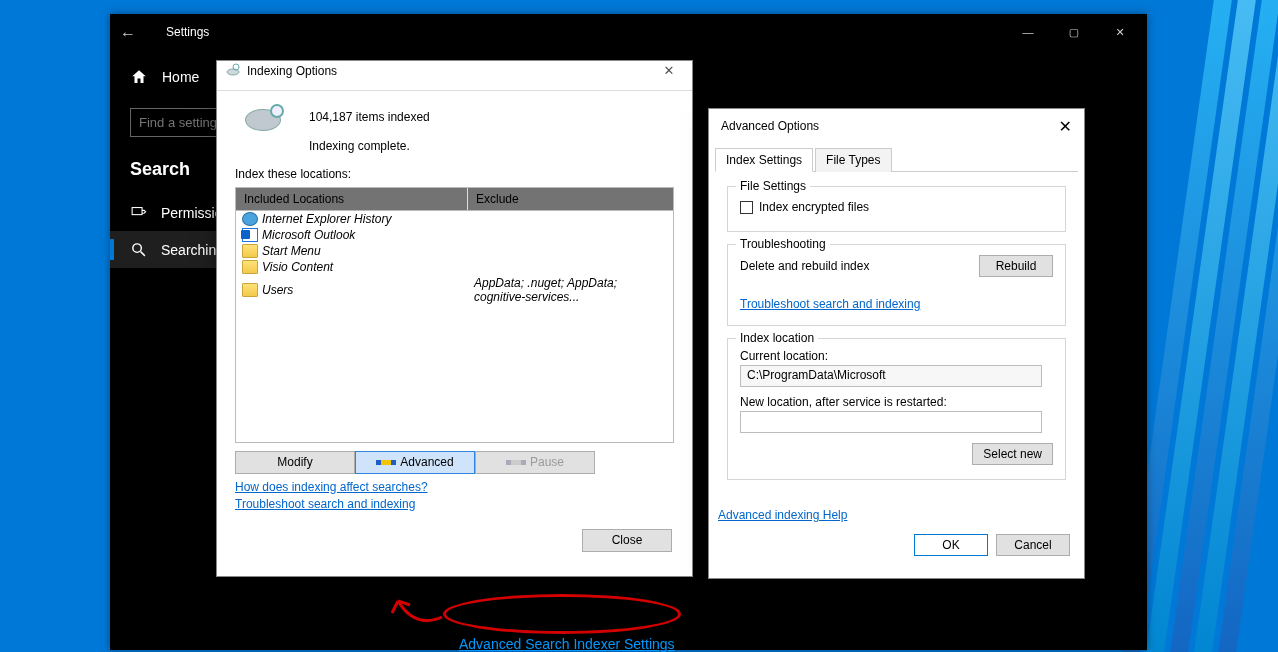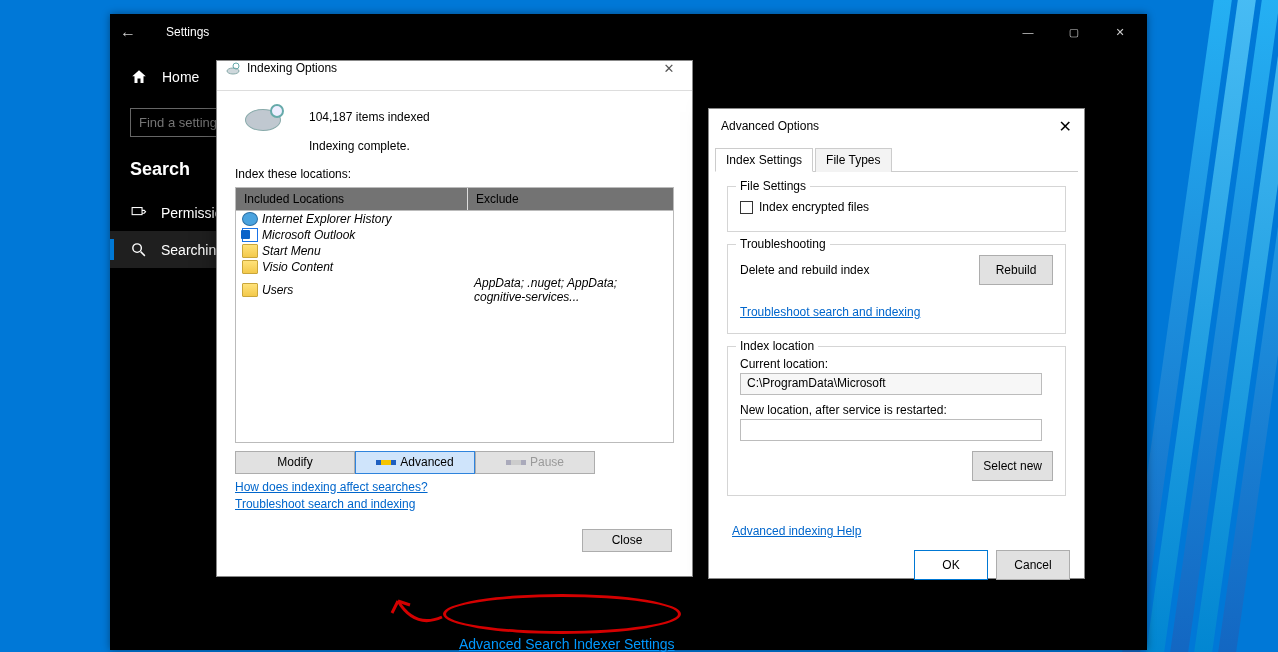--- a/index.html
+++ b/index.html
@@ -28,21 +28,21 @@
 .s-nav-item { display: flex; align-items: center; gap: 14px; padding: 10px 20px; font-size: 14px; position: relative; }
 .s-nav-item.active { background: #1f1f1f; }
 .s-nav-item.active::before { content:""; position:absolute; left:0; top:8px; bottom:8px; width:4px; background:#0078d4; }
 .s-nav-item svg { width: 17px; height: 17px; fill: #fff; stroke: #fff; }
 .settings-content { flex: 1; padding: 30px 24px; background: #000; }
 .advanced-link { color: #0099ff; font-size: 14px; }
 .advanced-link-row { margin-top: 555px; }
 
 
 .dlg { position: absolute; background: #fff; color: #000; border: 1px solid #888; box-shadow: 2px 4px 20px rgba(0,0,0,.5); font-size: 12px; }
-.dlg-title { height: 30px; display: flex; align-items: flex-start; padding: 0 8px; border-bottom: 1px solid #ddd; background: #fff; }
+.dlg-title { height: 30px; display: flex; align-items: flex-end; padding: 12px 8px; border-bottom: 1px solid #ddd; background: #fff; }
 .dlg-title .ticon { width: 16px; height: 16px; margin-right: 6px; display:flex;align-items:center;justify-content:center; }
 .dlg-title .ttext { font-size: 12px; }
 .dlg-title .tclose { margin-left: auto; width: 30px; text-align: center; font-size: 13px; color: #555; }
 .dlg-body { padding: 12px 14px; }
 
 .indexing { left: 216px; top: 60px; width: 477px; height: 517px; }
 .idx-top { display:flex; gap:18px; align-items:flex-start; margin: 6px 0 12px 4px; }
 .idx-icon { width:56px; display:flex; justify-content:center; }
 .idx-icon .disc { width:36px; height:22px; border-radius:50%; background:#c0c8d0; border:1px solid #8aa; position:relative; }
 .idx-icon .lens { position:absolute; right:-4px; top:-6px; width:14px; height:14px; border:2px solid #6aa; border-radius:50%; background:#eef; }
@@ -81,26 +81,26 @@
 .adv-title .tclose { margin-left:auto; font-size:16px; }
 .adv-tabs { display:flex; border-bottom: 1px solid #ccc; margin: 4px 6px 4px; }
 .adv-tab { padding: 4px 10px; font-size:12px; border:1px solid #ccc; border-bottom:none; background:#f3f3f3; margin-right:2px; position:relative; top:1px; }
 .adv-tab.active { background:#fff; border-bottom:1px solid #fff; }
 .adv-pane { padding: 10px 18px; }
 .group { border:1px solid #d5d5d5; padding: 10px 12px 14px; margin-bottom: 12px; position:relative; }
 .group-title { position:absolute; top:-8px; left:8px; background:#fff; padding:0 4px; font-size:12px; }
 .chk { display:flex; align-items:center; gap:6px; margin: 3px 0; }
 .chk .box { width:13px; height:13px; border:1px solid #333; }
 .row-between { display:flex; justify-content:space-between; align-items:center; }
-.btn { height:30px; min-width:74px; padding:0 10px; font-size:12px; background:#e1e1e1; border:1px solid #adadad; }
+.btn { height:22px; min-width:74px; padding:0 10px; font-size:12px; background:#e1e1e1; border:1px solid #adadad; }
 .link { color:#0066cc; }
 .loc-input { width: 302px; height: 22px; border:1px solid #bcbcbc; padding: 2px 6px; font-size:12px; background:#fff; margin-top:2px; }
 .loc-input.ro { background:#f7f7f7; }
 .right-btn { text-align:right; margin-top:10px; }
-.adv-bottom-link { margin: 6px 0 0 23px; }
+.adv-bottom-link { margin: 6px 0 0 9px; }
 .dlg-footer { display:flex; justify-content:flex-end; gap:8px; padding: 12px 14px; }
 .dlg-footer .btn.primary { border-color:#0078d4; background:#fff; padding: 0 22px; }
 
 
 .annot { position:absolute; pointer-events:none; }
 .annot-circle { left: 443px; top: 594px; width: 238px; height: 40px; border: 3px solid #d40000; border-radius: 50%; }
 .annot-arrow { left: 380px; top: 579px; }
 </style>
 </head>
 <body>

